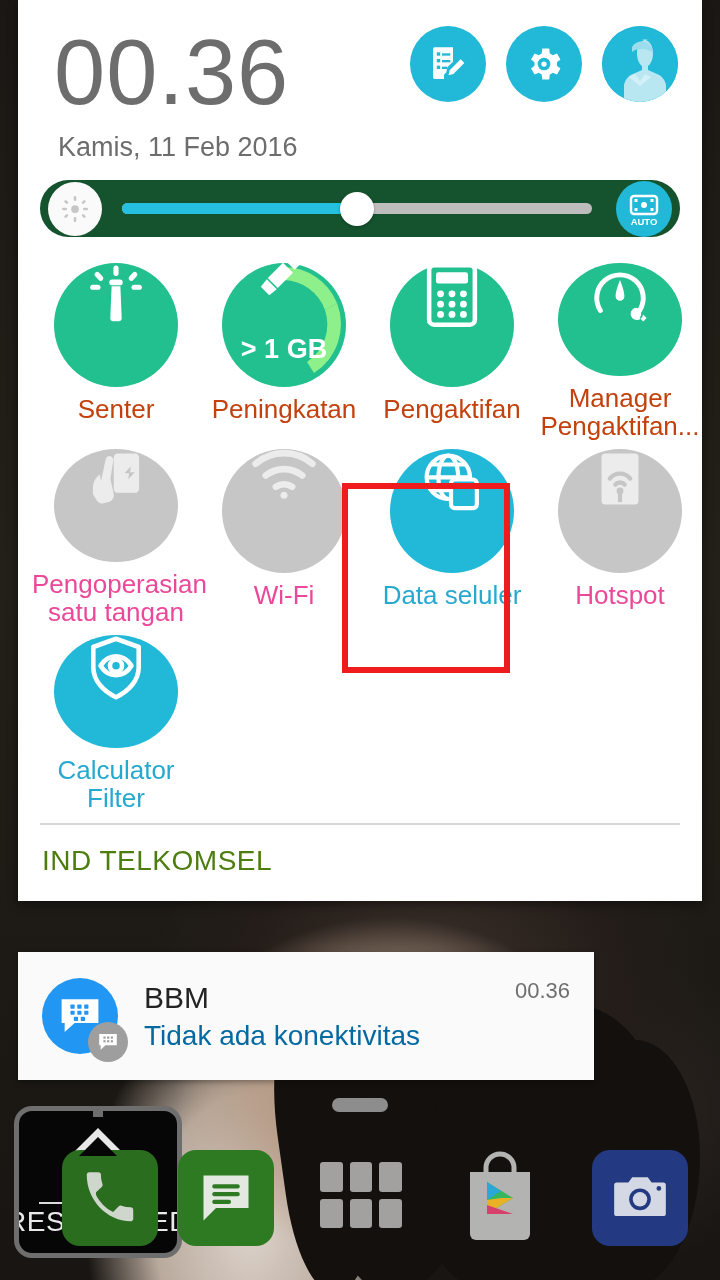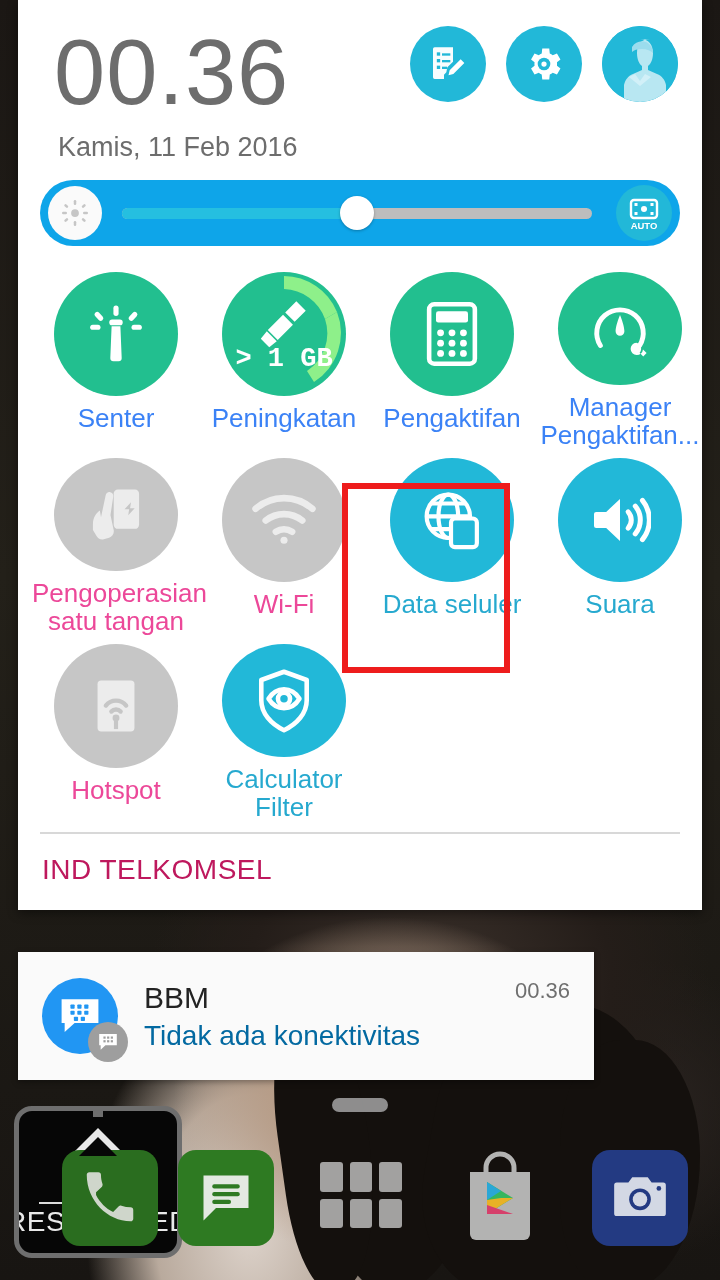--- a/index.html
+++ b/index.html
@@ -88,21 +88,21 @@
 
   #header-actions{ position:absolute; right:24px; top:26px; display:flex; gap:20px; }
   .hdr-btn{
     width:76px; height:76px; border-radius:50%; background:#22b8d8;
     display:flex; align-items:center; justify-content:center; overflow:hidden;
   }
   .hdr-btn.avatar{ background:#22b8d8; }
 
   
   #brightness-row{
-    margin:10px 22px 0 22px; height:66px; background:#0ea5e9; border-radius:34px;
+    margin:10px 22px 0 22px; height:57px; background:#14532d; border-radius:34px;
     display:flex; align-items:center; padding:0 8px; position:relative;
   }
   #brightness-sun{
     width:54px;height:54px;border-radius:50%;background:#fafafa;
     display:flex;align-items:center;justify-content:center; flex:0 0 auto;
   }
   #brightness-track{
     flex:1; height:11px; background:#bdbdbd; border-radius:6px; margin:0 24px 0 20px; position:relative;
   }
   #brightness-fill{ position:absolute; left:0; top:0; bottom:0; width:50%; background:#25bfe0; border-radius:6px; }
@@ -119,39 +119,39 @@
   #toggles{
     display:grid; grid-template-columns:repeat(4,1fr);
     margin:18px 14px 0 14px; row-gap:0;
   }
   .tile{
     position:relative; display:flex; flex-direction:column; align-items:center;
     padding-top:8px; height:186px;
   }
   .tile .bubble{
     width:124px; height:124px; border-radius:50%;
-    display:flex; align-items:center; justify-content:center; position:relative;font-family:Liberation Mono, monospace;
+    display:flex; justify-content:center; position:relative;
   }
   .tile.on-green .bubble{ background:#22bf8f; }
   .tile.on-cyan  .bubble{ background:#22b8d8; }
   .tile.off      .bubble{ background:#c6c6c6; }
   .tile .tlabel{
     margin-top:9px; font-size:26px; text-align:center; line-height:1.07; width:168px;
   }
-  .tile.on-green .tlabel{ color:#3b82f6; }
+  .tile.on-green .tlabel{ color:#c2410c; }
   .tile.on-cyan  .tlabel{ color:#26a9cf; }
   .tile.off      .tlabel{ color:#ec4899; }
 
   #highlight-box{
     position:absolute; left:342px; top:483px; width:168px; height:190px;
     border:6px solid #ee1c1c; pointer-events:none; z-index:5;
   }
 
   #carrier-divider{ height:2px; background:#d8d8d8; margin:10px 22px 0 22px; }
-  #carrier{ font-size:28px; color:#be185d; padding:20px 0 14px 24px; letter-spacing:.5px; }
+  #carrier{ font-size:28px; color:#4d7c0f; padding:20px 0 14px 24px; letter-spacing:.5px; }
 
   
   #notification{
     position:absolute; left:18px; top:952px; width:576px; height:128px;
     background:#fafafa; box-shadow:0 2px 6px rgba(0,0,0,.35);
     display:flex; align-items:center; padding:0 24px;
   }
   #notif-icon{
     width:76px;height:76px;border-radius:50%;background:#2196f3;flex:0 0 auto;position:relative;
     display:flex;align-items:center;justify-content:center;
@@ -396,33 +396,20 @@
             <ellipse cx="11.5" cy="11.5" rx="4" ry="8.8"></ellipse>
             <path d="M2.7 11.5h17.6M4.2 6.3h14.6M4.2 16.7h14.6"></path>
           </g>
           <path d="M14.2 12.4h7.3a1.6 1.6 0 0 1 1.6 1.6v8.4a1.6 1.6 0 0 1-1.6 1.6h-7.3a1.6 1.6 0 0 1-1.6-1.6V14a1.6 1.6 0 0 1 1.6-1.6z" fill="#22b8d8" stroke="#fff" stroke-width="1.7"></path>
         </svg>
       </div>
       <div class="tlabel">Data seluler</div>
     </div>
 
 
-    <div class="tile on-cyan">
-      <div class="bubble">
-        <svg width="62" height="58" viewBox="0 0 26 24">
-          <path d="M3 8.6h4.2L13 3.2v17.6L7.2 15.4H3a.9.9 0 0 1-.9-.9V9.5a.9.9 0 0 1 .9-.9z" fill="#fff"></path>
-          <g fill="none" stroke="#fff" stroke-width="2.1" stroke-linecap="round">
-            <path d="M16.4 8.6a5 5 0 0 1 0 6.8"></path>
-            <path d="M19.4 6.2a9 9 0 0 1 0 11.6"></path>
-            <path d="M22.4 3.8a13 13 0 0 1 0 16.4"></path>
-          </g>
-        </svg>
-      </div>
-      <div class="tlabel">Suara</div>
-    </div>
 
 
     <div class="tile off">
       <div class="bubble">
         <svg width="56" height="60" viewBox="0 0 24 26">
           <rect x="4" y="2" width="16" height="22" rx="1.6" fill="#ececec"></rect>
           <g fill="none" stroke="#c6c6c6" stroke-width="1.9" stroke-linecap="round">
             <path d="M7.6 12.8a5.6 5.6 0 0 1 8.8 0"></path>
             <path d="M10 15.4a2.7 2.7 0 0 1 4 0"></path>
           </g>

